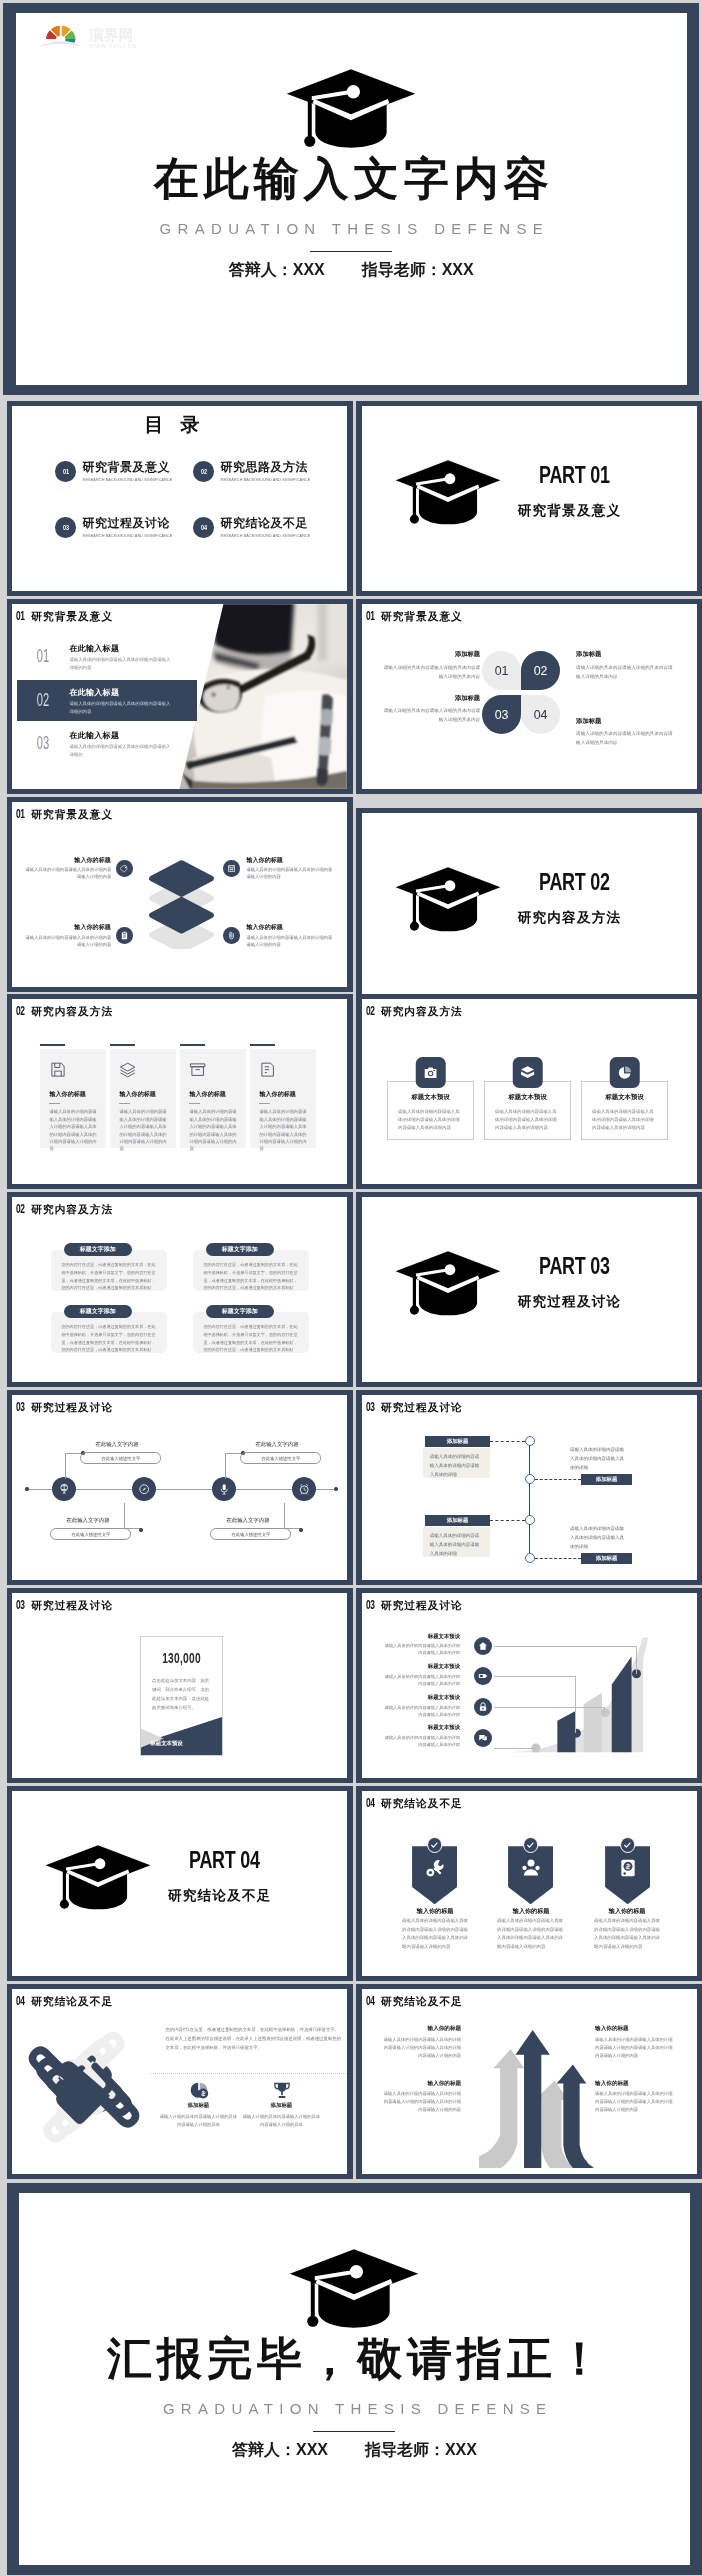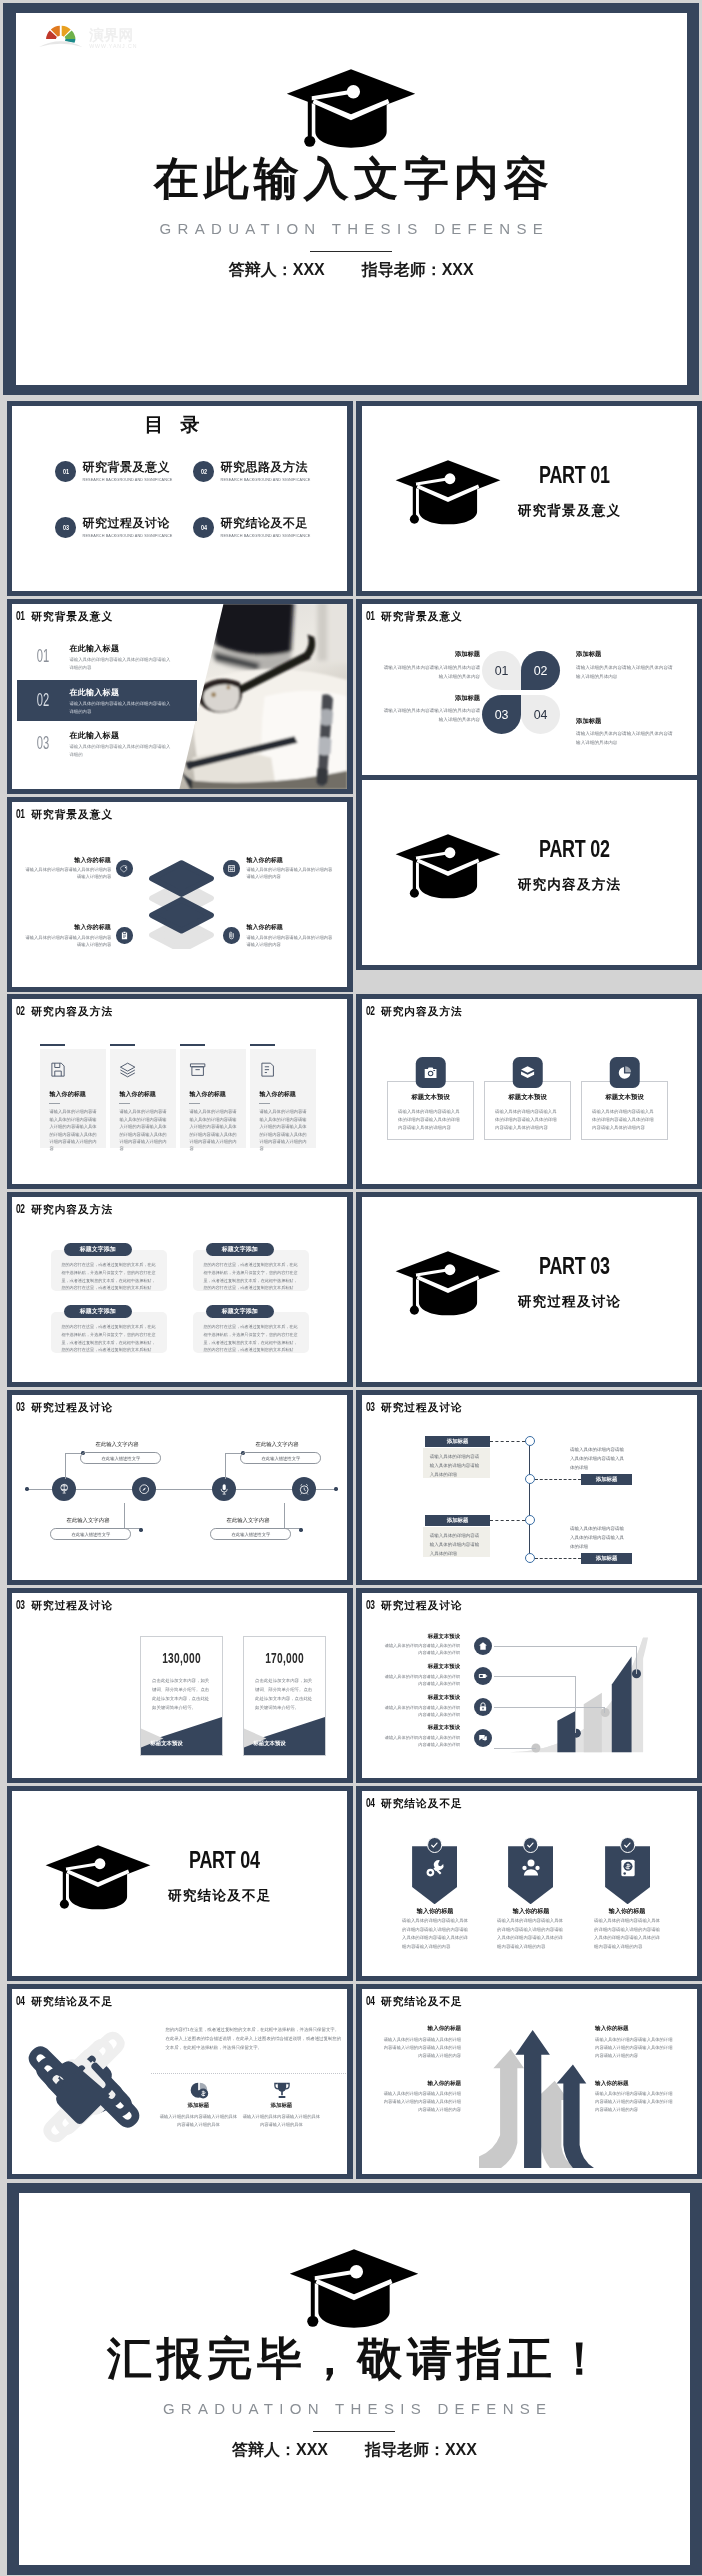--- a/index.html
+++ b/index.html
@@ -428,21 +428,21 @@
   <div class="lay-t" style="left:234px;top:121px">输入你的标题</div>
   <div class="lay-b" style="left:234px;top:133px">请输入具体的详细内容请输入具体的详细内容请输入详细的内容</div>
   <div class="lay-ic" style="left:211px;top:125px">
             <svg viewBox="0 0 24 24">
               <path d="M17 7v9a5 5 0 0 1-10 0V6a3 3 0 0 1 6 0v9a1.5 1.5 0 0 1-3 0V7" fill="none" stroke="#fff" stroke-width="1.9" stroke-linecap="round"></path>
             </svg>
           </div>
  </div>
 </div>
 
-<div class="slide half R" style="top:772px">
+<div class="slide half R" style="top:805px">
  <div class="inner">
   <div class="part-cap"><svg viewBox="3 3 164 100" width="106" height="70">
               <path d="M40 34 L40 83 C40 95 60 103 85 103 C110 103 130 95 130 83 L130 34 L85 56 Z"></path>
               <path d="M85 4 L166 35 L85 66 L4 35 Z"></path>
               <path d="M85 68.5 L36.5 47 L38.5 41.5 L85 61 L131.5 41.5 L133.5 47 Z" fill="#fff"></path>
               <path d="M33.5 38.5 L86 30 L86.5 35 L34 43.5 Z" fill="#fff"></path>
               <rect x="30.5" y="38" width="5" height="51"></rect>
               <circle cx="33" cy="95" r="7"></circle>
               <circle cx="88" cy="32.5" r="8.4" fill="#fff"></circle>
             </svg></div>
@@ -676,29 +676,20 @@
 </div>
 
 <div class="slide half L" style="top:1585px">
  <div class="inner">
   <div class="shead">
    <span class="n">03</span>
    <span class="t">研究过程及讨论</span>
   </div>
   <div class="sc" style="left:128px;top:43px">
     <div class="num"><b>130,000</b></div>
-    <div class="b">点击此处添加文本内容，如关键词、部分简单介绍等。点击此处添加文本内容，点击此处如关键词简单介绍等。</div>
-    <svg class="wedge" viewBox="0 0 101 70" preserveAspectRatio="none">
-              <path d="M0 56 L101 24 L101 70 L0 70 Z" fill="#36455c"></path>
-              <path d="M0 38 L28 50 L0 61 Z" fill="#d9d9d9"></path>
-            </svg>
-    <div class="lab">标题文本预设</div>
-  </div>
-  <div class="sc" style="left:231px;top:43px">
-    <div class="num"><b>170,000</b></div>
     <div class="b">点击此处添加文本内容，如关键词、部分简单介绍等。点击此处添加文本内容，点击此处如关键词简单介绍等。</div>
     <svg class="wedge" viewBox="0 0 101 70" preserveAspectRatio="none">
               <path d="M0 56 L101 24 L101 70 L0 70 Z" fill="#36455c"></path>
               <path d="M0 38 L28 50 L0 61 Z" fill="#d9d9d9"></path>
             </svg>
     <div class="lab">标题文本预设</div>
   </div>
  </div>
 </div>
 

